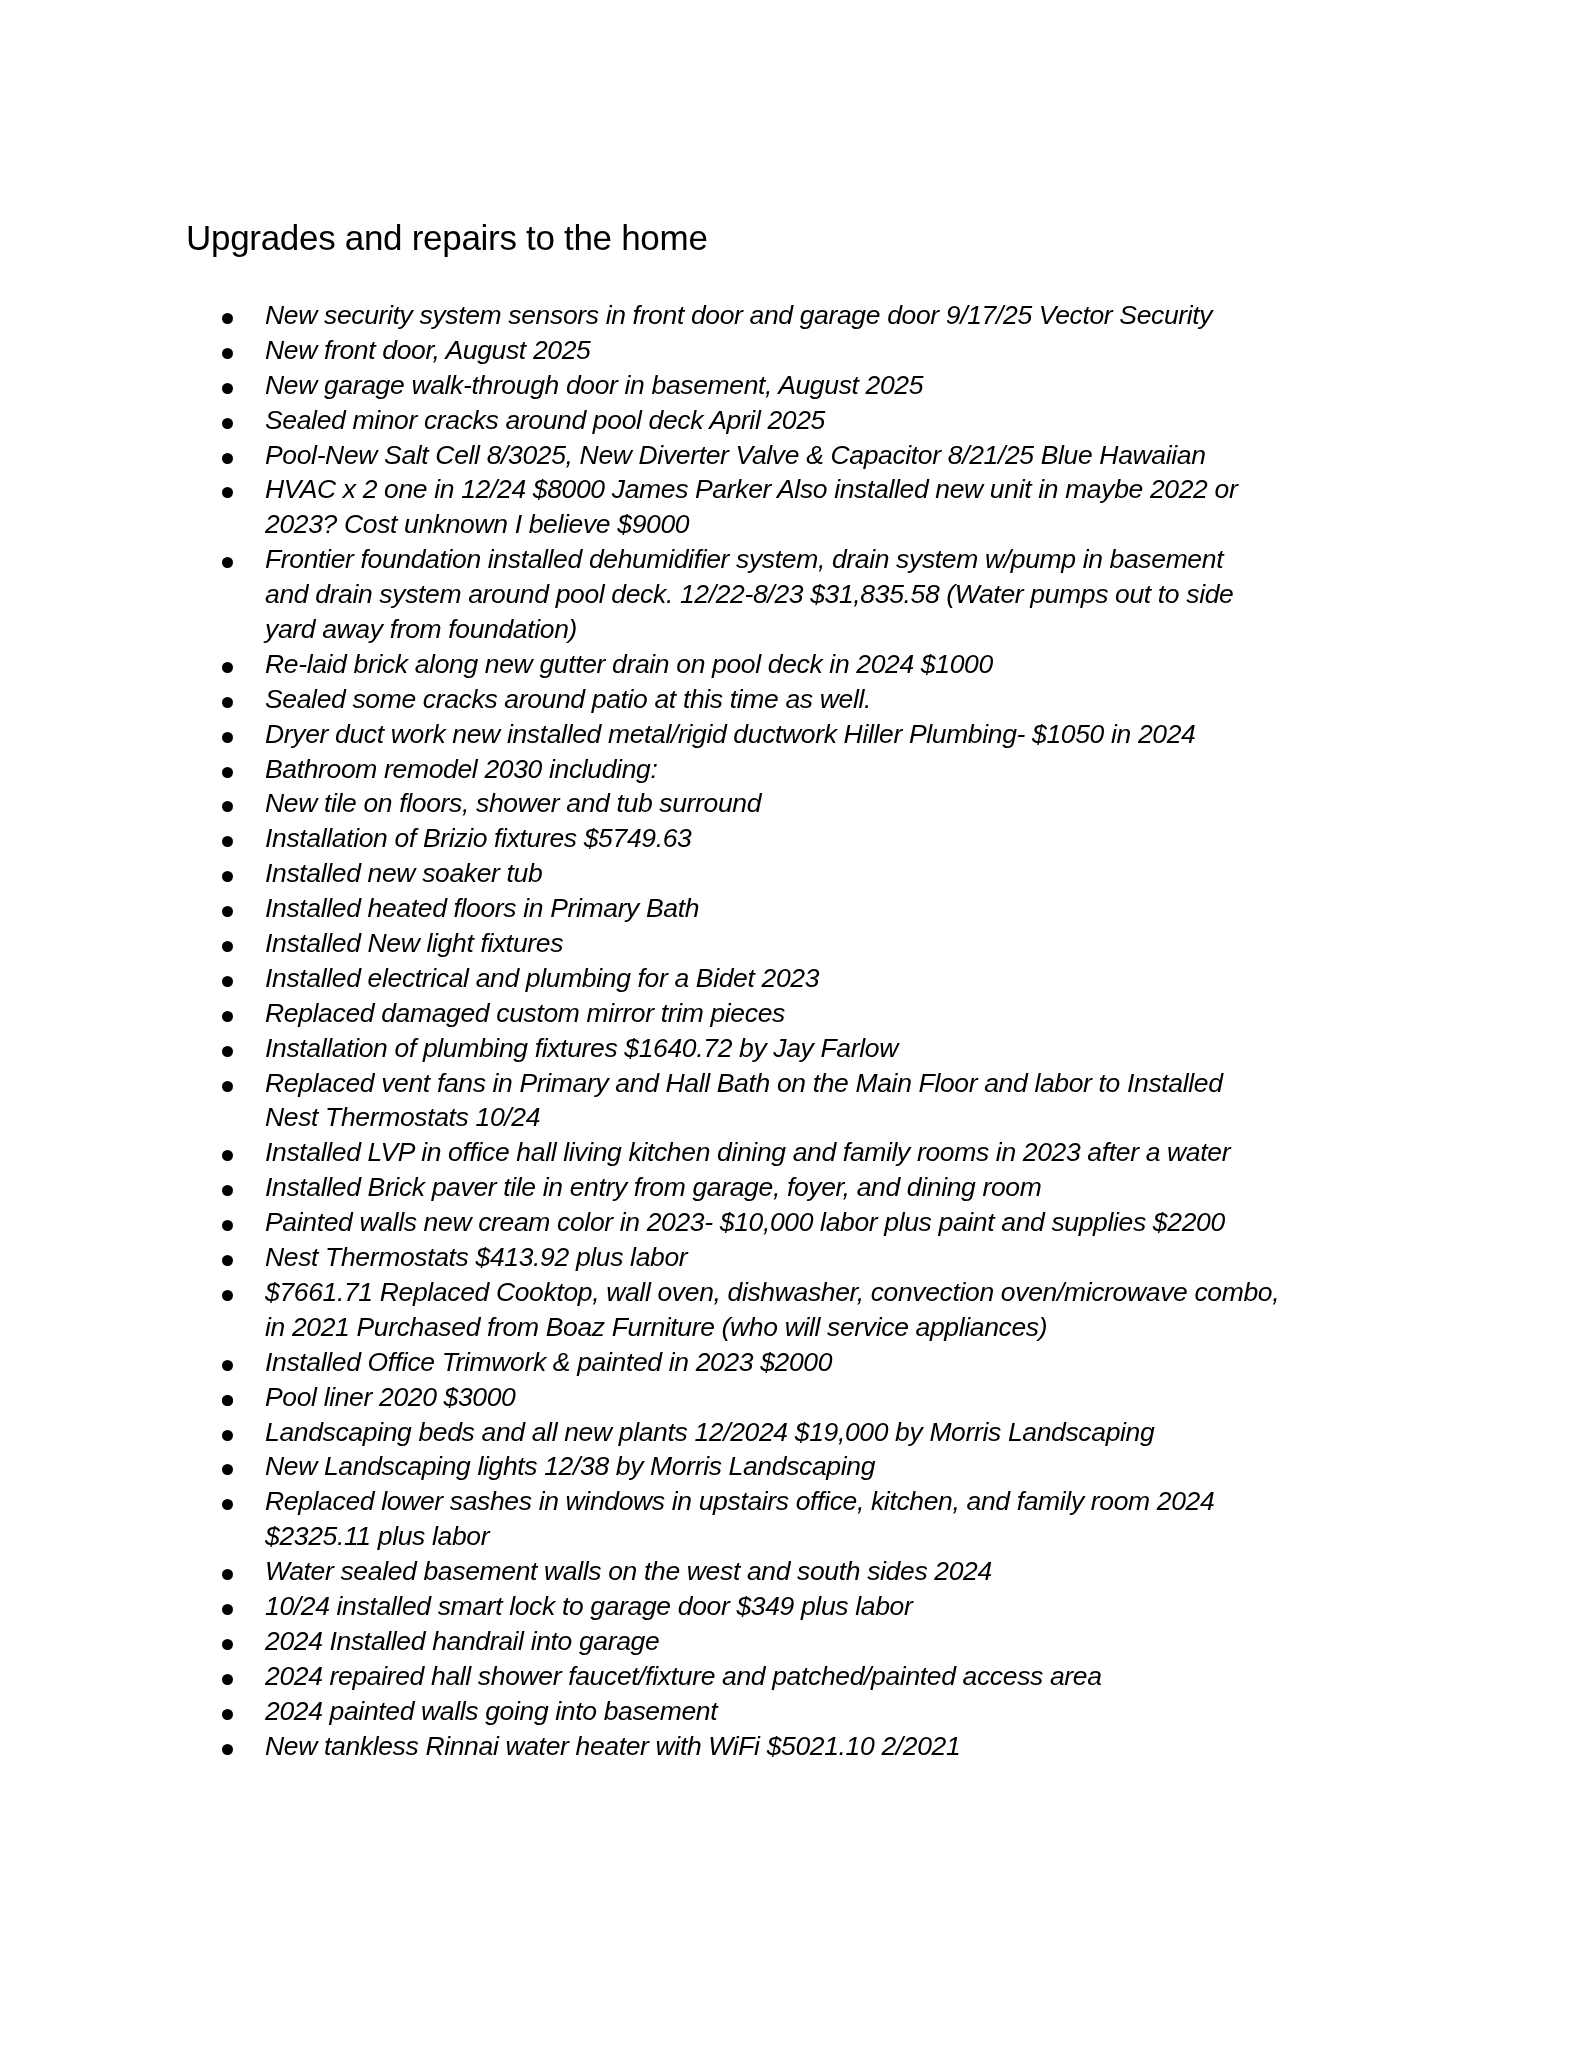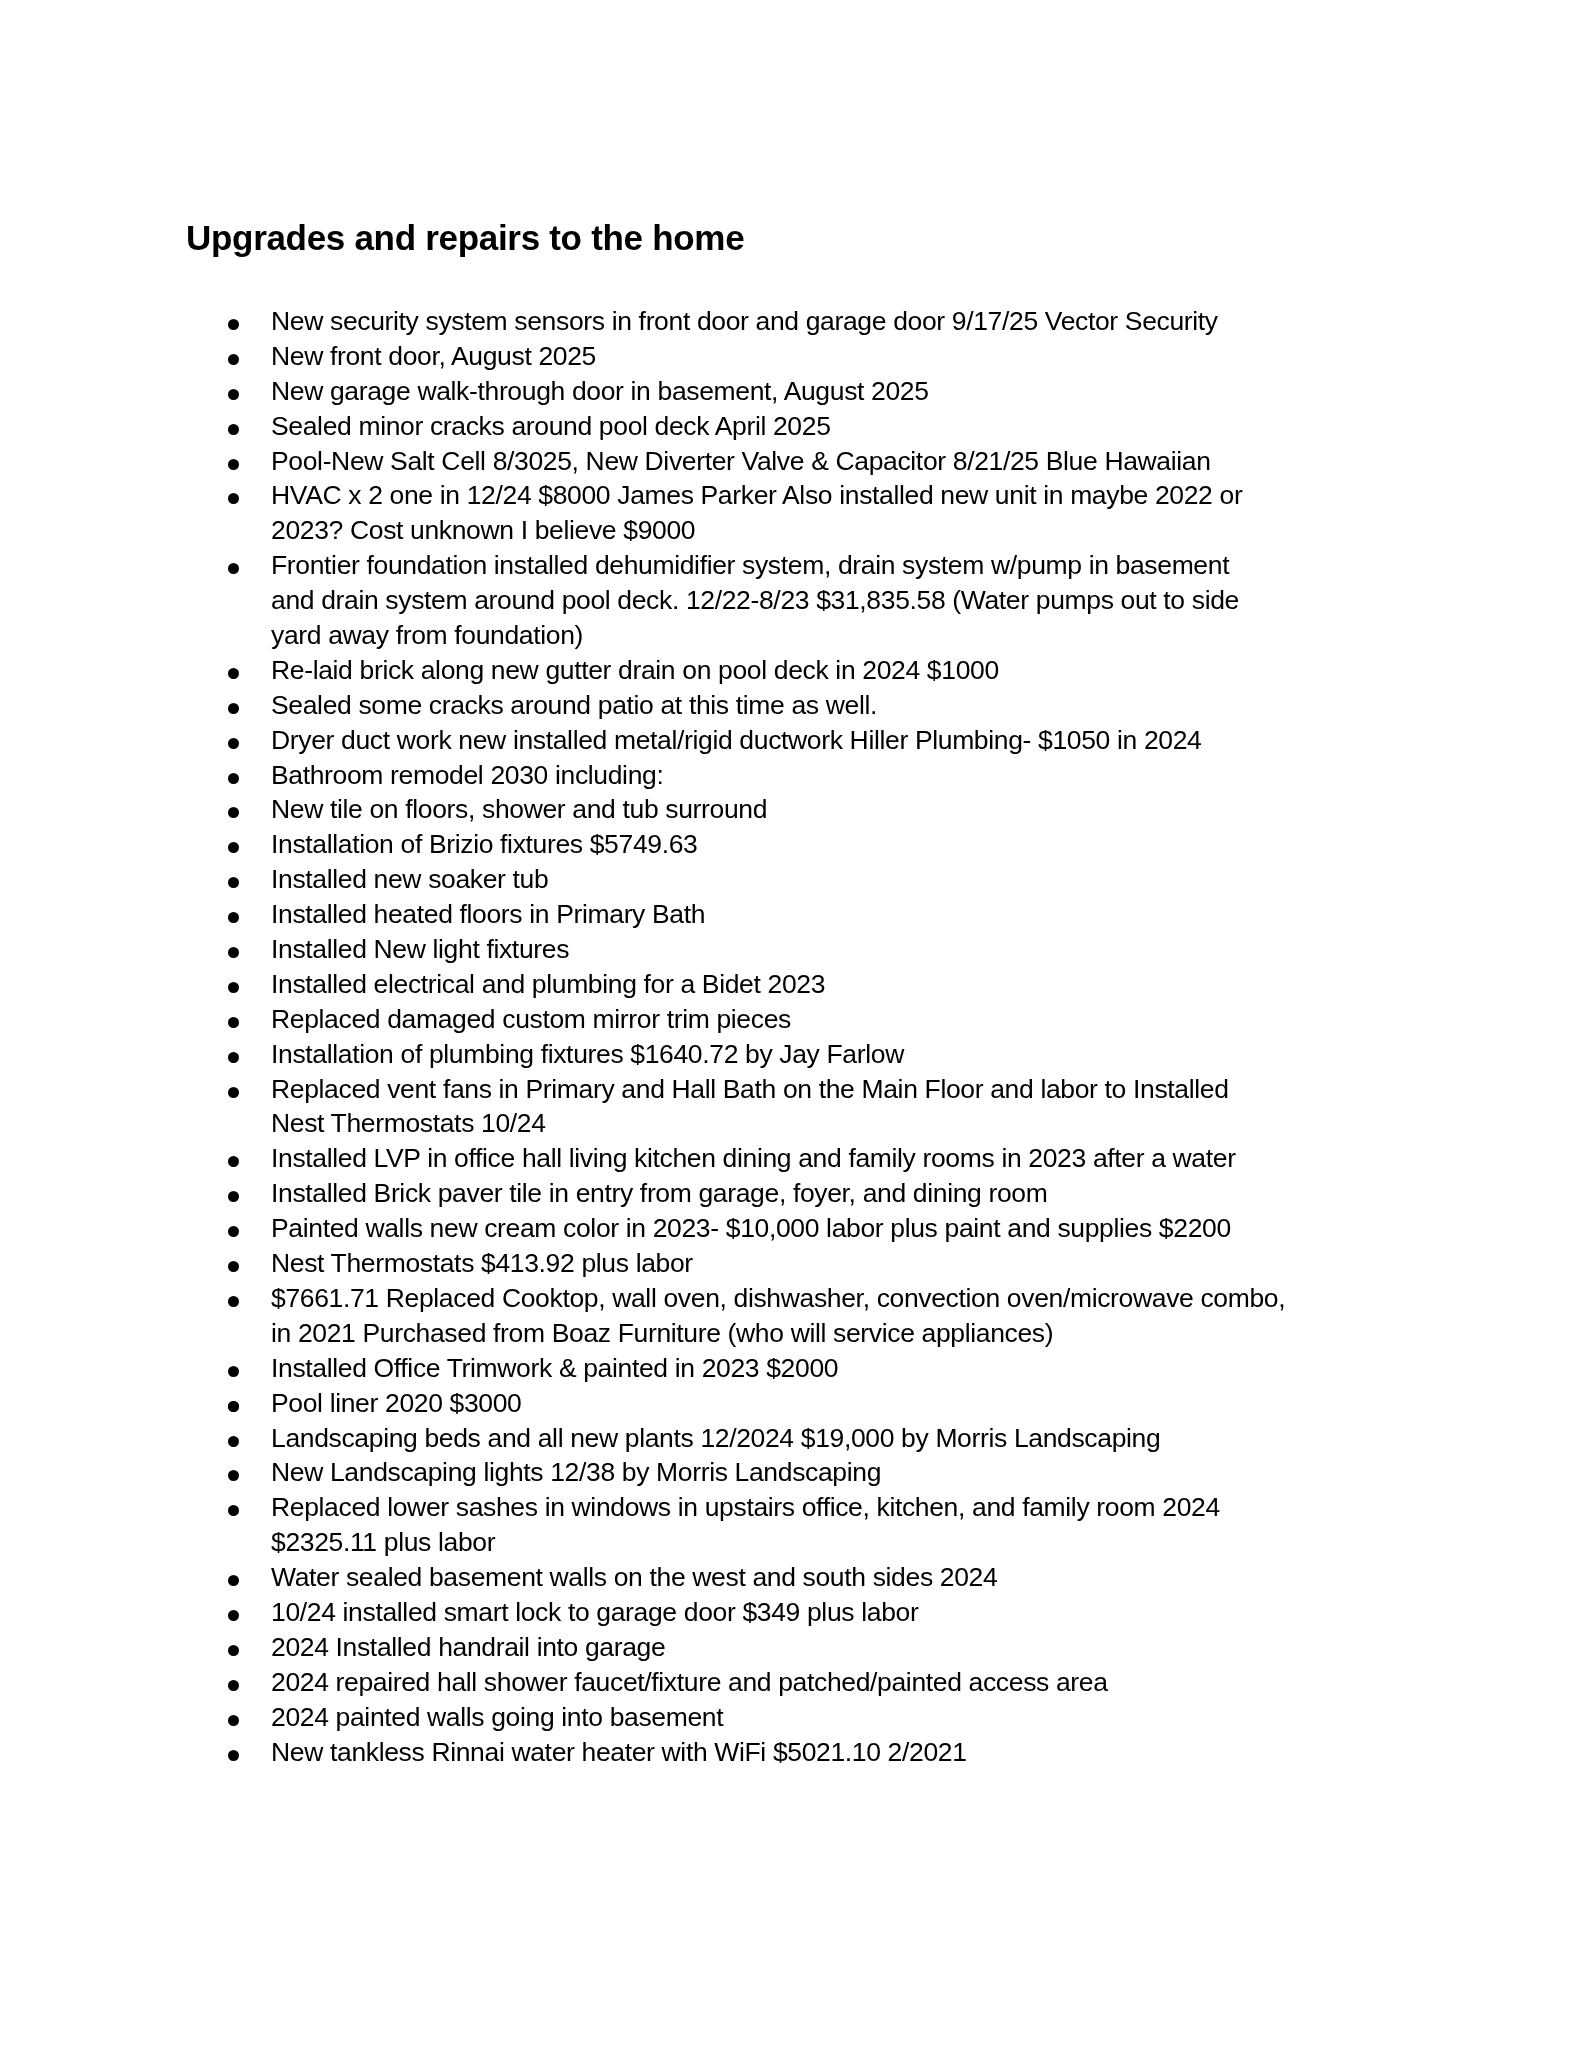--- a/index.html
+++ b/index.html
@@ -22,33 +22,34 @@
     width: 1583px;
     height: 2048px;
     background: #ffffff;
   }
   .title {
     position: absolute;
     left: 186px;
     top: 216px;
     margin: 0;
     font-family: "Liberation Sans", sans-serif;
-    font-weight: bold;
+    font-weight: normal;
     font-size: 35px;
     line-height: 44px;
     letter-spacing: -0.3px;
     white-space: nowrap;
   }
   .list {
     position: absolute;
     left: 0;
     top: 296px;
-    margin: 8px;
+    margin: 2px;
     padding: 0;
     list-style: none;
+    font-style: italic;
   }
   .item {
     position: relative;
     padding-left: 263px;
     margin: 0;
   }
   .bullet {
     position: absolute;
     left: 220px;
     top: 15px;

